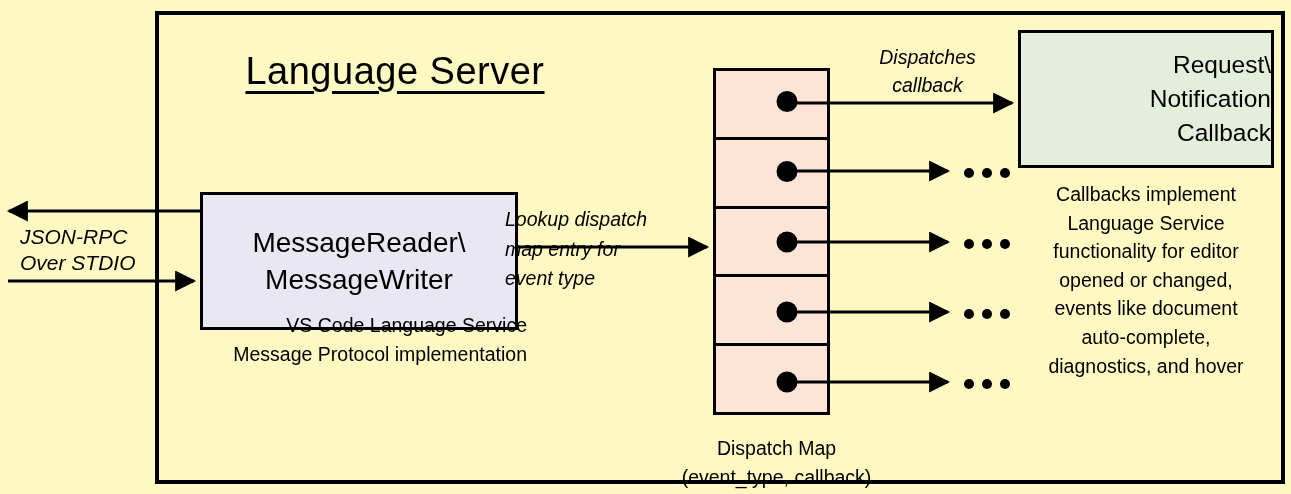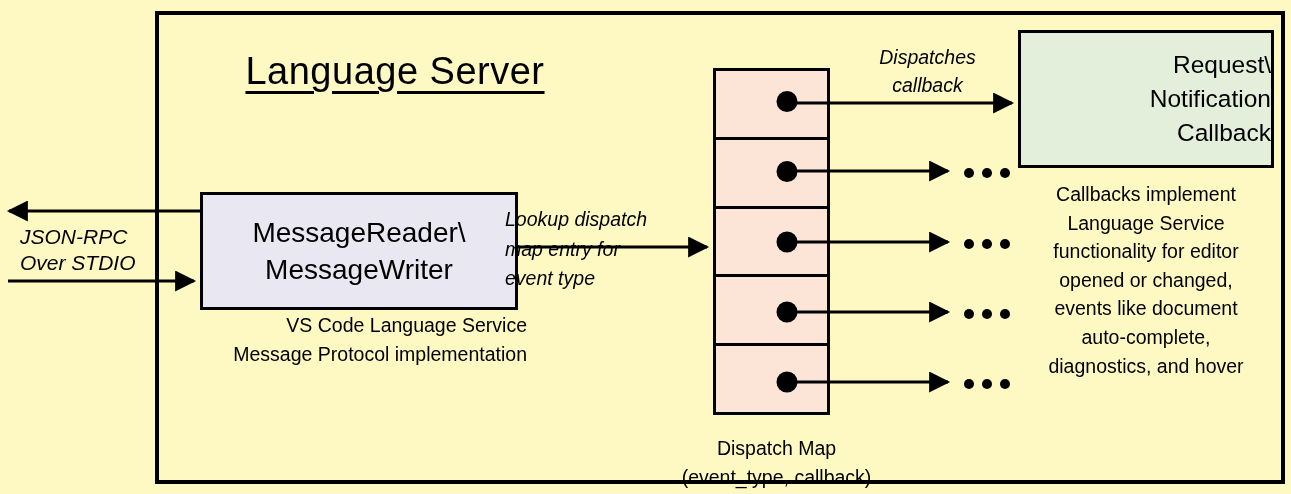--- a/index.html
+++ b/index.html
@@ -31,21 +31,21 @@
     text-align: center;
     text-decoration: underline;
     text-decoration-thickness: 2.5px;
     text-underline-offset: 7px;
     letter-spacing: 0.5px;
   }
 
   
   .msg-box {
     left: 200px; top: 192px;
-    width: 318px; height: 118px;
+    width: 318px; height: 138px;
     background: #e9e7f1;
     border: 3px solid #000000;
     display: flex; flex-direction: column;
     align-items: center; justify-content: center;
     font-size: 28px; line-height: 37px;
     text-align: center;
   }
   .msg-caption {
     left: 177px; top: 311px; width: 350px;
     font-size: 19.5px; line-height: 29px;

